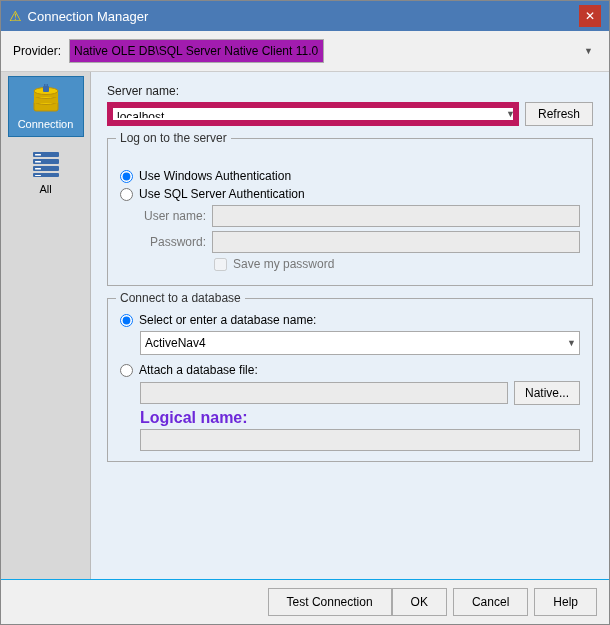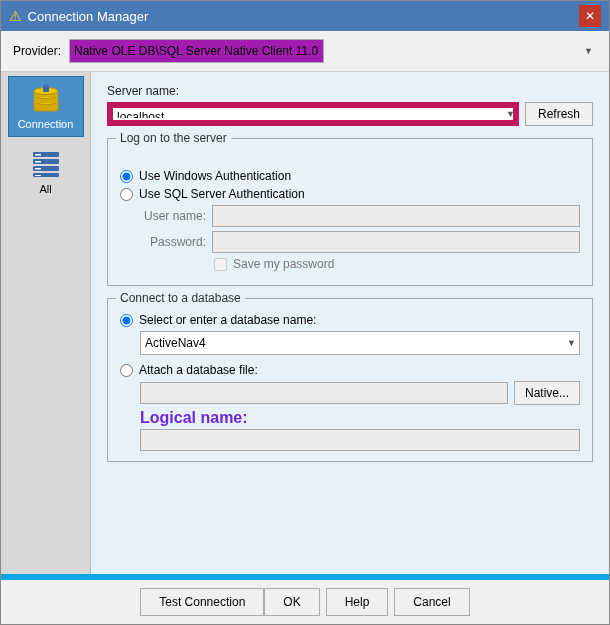--- a/index.html
+++ b/index.html
@@ -296,24 +296,24 @@
     }
     .logical-label {
       font-size: 16px;
       color: #6d28d9;
       margin: 4px 0 2px 20px;
       font-weight: bold;
     }
     .bottom-bar {
       display: flex;
       align-items: center;
-      justify-content: center;
+      justify-content: flex-end;
       padding: 8px 12px;
       background: #f0f0f0;
-      border-top: 6px solid #0ea5e9;
+      border-top: 1px solid #0ea5e9;
       flex-shrink: 0;
     }
     .bottom-right {
       display: flex;
       gap: 6px;
     }
     .bottom-btn {
       height: 28px;
       padding: 0 18px;
       background: #f0f0f0;
@@ -448,17 +448,17 @@
           </div>
         </div>
       </div>
     </div>
   </div>
 
   <div class="bottom-bar">
     <button class="bottom-btn">Test Connection</button>
     <div class="bottom-right">
       <button class="bottom-btn">OK</button>
+      <button class="bottom-btn">Cancel</button>
       <button class="bottom-btn">Help</button>
-      <button class="bottom-btn">Cancel</button>
     </div>
   </div>
 </div>
 
 </body></html>

